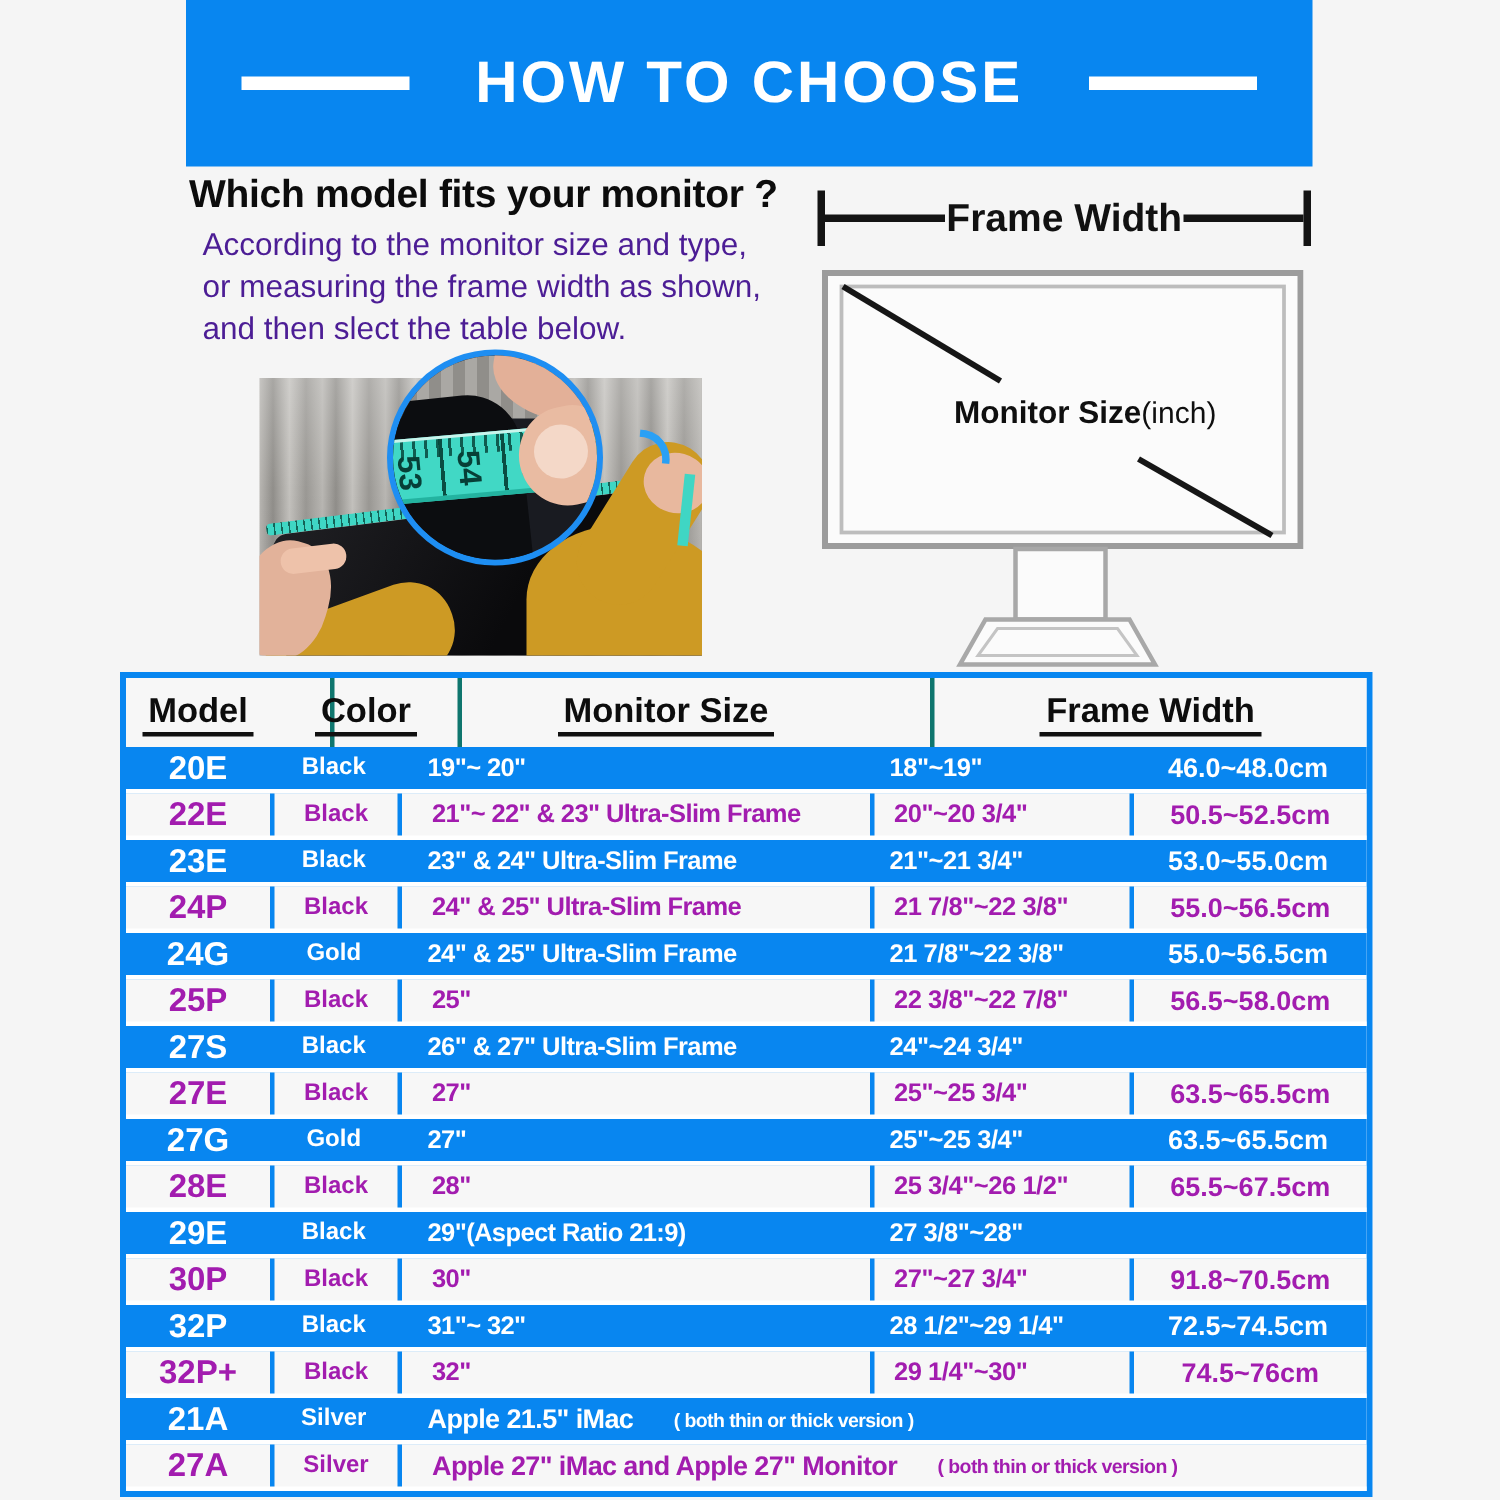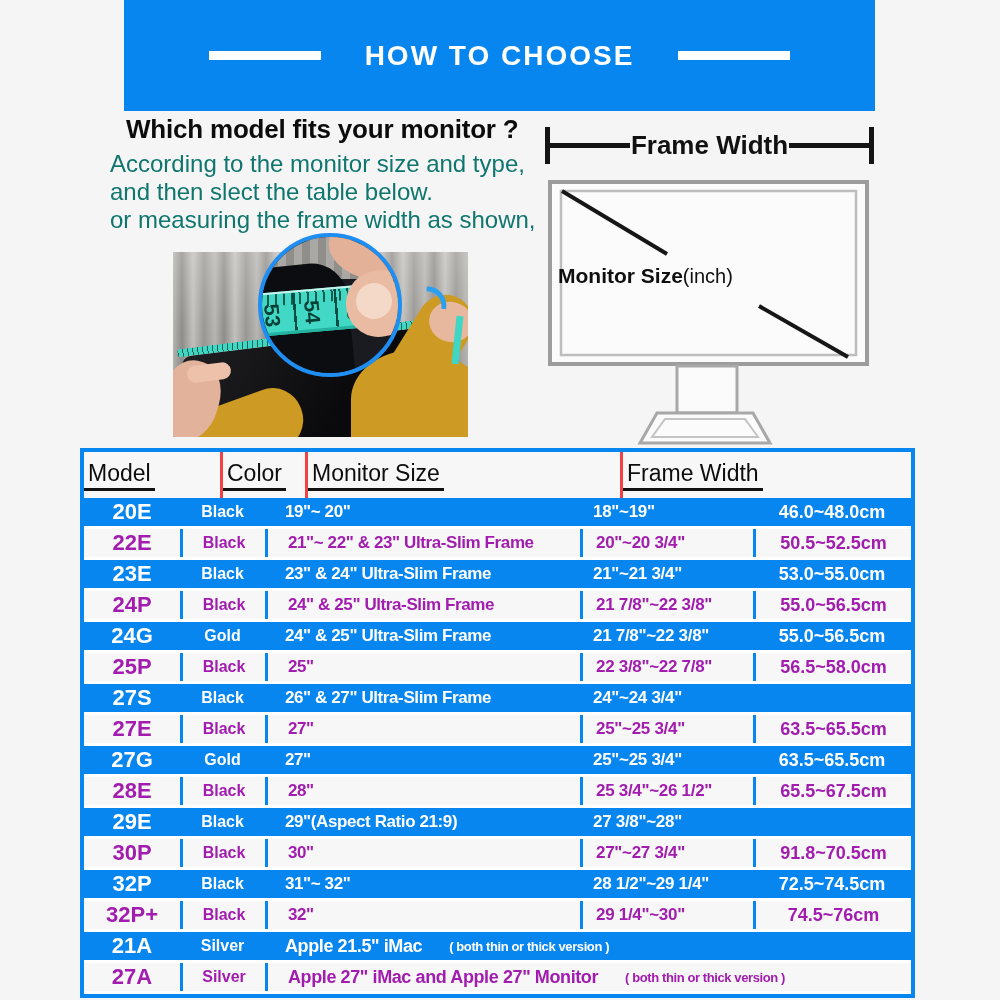--- a/index.html
+++ b/index.html
@@ -6,38 +6,38 @@
   html,body { background:#e9e9e9; }
   .canvas{
     position:relative; width:1000px; height:1000px; background:#f5f5f5;
     overflow:hidden; font-family:"Liberation Sans","DejaVu Sans",sans-serif;
   }
 
   
   .banner{ position:absolute; left:124px; top:0; width:751px; height:111px;
     background:#0886f0; display:flex; align-items:center; justify-content:center; gap:44px; }
   .banner .dash{ width:112px; height:9px; background:#fff; }
-  .banner .title{ color:#fff; font-size:28px; font-weight:bold; letter-spacing:2px; }
+  .banner .title{ color:#fff; font-size:39px; font-weight:bold; letter-spacing:2px; }
 
   
   .intro-heading{ position:absolute; left:126px; top:114px; font-size:26px;
     font-weight:bold; color:#0c0c0c; letter-spacing:-0.2px; }
-  .intro-text{ position:absolute; left:110px; top:150px; font-size:24px;
-    line-height:28px; color:#0f766e; }
+  .intro-text{ position:absolute; left:135px; top:150px; font-size:21px;
+    line-height:28px; color:#4c1d95; }
 
   
   .fw-bracket{ position:absolute; left:545px; top:127px; width:329px; height:37px;
     display:flex; align-items:center; }
   .fw-cap{ width:5px; height:37px; background:#141414; }
   .fw-line{ flex:1; height:5px; background:#141414; }
   .fw-label{ font-size:26px; font-weight:bold; color:#111; padding:0 1px; white-space:nowrap; }
 
   
   .monitor-svg{ position:absolute; left:548px; top:180px; }
-  .ms-label{ position:absolute; left:558px; top:264px; width:331px; 
+  .ms-label{ position:absolute; left:558px; top:264px; width:331px; text-align:center;
     color:#0f0f0f; white-space:nowrap; }
   .ms-label .b{ font-size:21px; font-weight:bold; }
   .ms-label .r{ font-size:20px; }
 
   
   .photo{ position:absolute; left:173px; top:252px; width:295px; height:185px; overflow:hidden;
     background:
       linear-gradient(180deg, rgba(255,255,255,.22) 0%, rgba(255,255,255,0) 40%, rgba(0,0,0,.07) 100%),
       repeating-linear-gradient(90deg,#b8b6b2 0px,#908e8a 9px,#c3c1bd 20px,#9a9894 31px,#b8b6b2 42px);
   }
@@ -92,23 +92,23 @@
   .m-thumb{ left:84px; top:34px; width:64px; height:66px; background:#e9bba2;
     border-radius:50% 42% 42% 50%; transform:rotate(-12deg); }
   .m-nail{ left:94px; top:46px; width:36px; height:36px; background:#f4d8c8;
     border-radius:50%; transform:rotate(-12deg); }
 
   
   .table{ position:absolute; left:80px; top:448px; width:835px; height:550px;
     border:4px solid #0886f0; background:#fff; }
   .t-header{ display:grid; grid-template-columns:96px 85px 315px 331px; height:46px;
     background:#f7f7f7; color:#0d0d0d; }
-  .t-header > div{ display:flex; align-items:center; 
-    font-size:23px; font-weight:normal; }
-  .t-header > div + div{ border-left:3px solid #ef4444;margin-left:40px; }
+  .t-header > div{ display:flex; align-items:center; justify-content:center;
+    font-size:23px; font-weight:bold; }
+  .t-header > div + div{ border-left:3px solid #0f766e;margin-left:40px; }
   .hu{ border-bottom:3px solid #111; padding:0 4px 1px; white-space:nowrap; }
 
   .t-row{ display:grid; grid-template-columns:96px 85px 315px 173px 158px; height:31px;
     border-bottom:3px solid #fff; }
   .t-row.blue{ background:#0886f0; color:#fff; }
   .t-row.white{ background:#f7f7f7; color:#a21caf; }
   .t-row.white > .td + .td{ border-left:3px solid #0886f0; }
   .td{ display:flex; align-items:center; font-weight:bold; white-space:nowrap; overflow:hidden; }
   .c-model{ justify-content:center; font-size:22px; }
   .c-color{ justify-content:center; font-size:16px; }
@@ -126,22 +126,22 @@
 
   <div class="banner">
     <div class="dash"></div>
     <div class="title">HOW TO CHOOSE</div>
     <div class="dash"></div>
   </div>
 
   <div class="intro-heading">Which model fits your monitor ?</div>
   <div class="intro-text">
     <div>According to the monitor size and type,</div>
+    <div>or measuring the frame width as shown,</div>
     <div>and then slect the table below.</div>
-    <div>or measuring the frame width as shown,</div>
   </div>
 
   <div class="fw-bracket">
     <div class="fw-cap"></div>
     <div class="fw-line"></div>
     <div class="fw-label">Frame Width</div>
     <div class="fw-line"></div>
     <div class="fw-cap"></div>
   </div>
 

